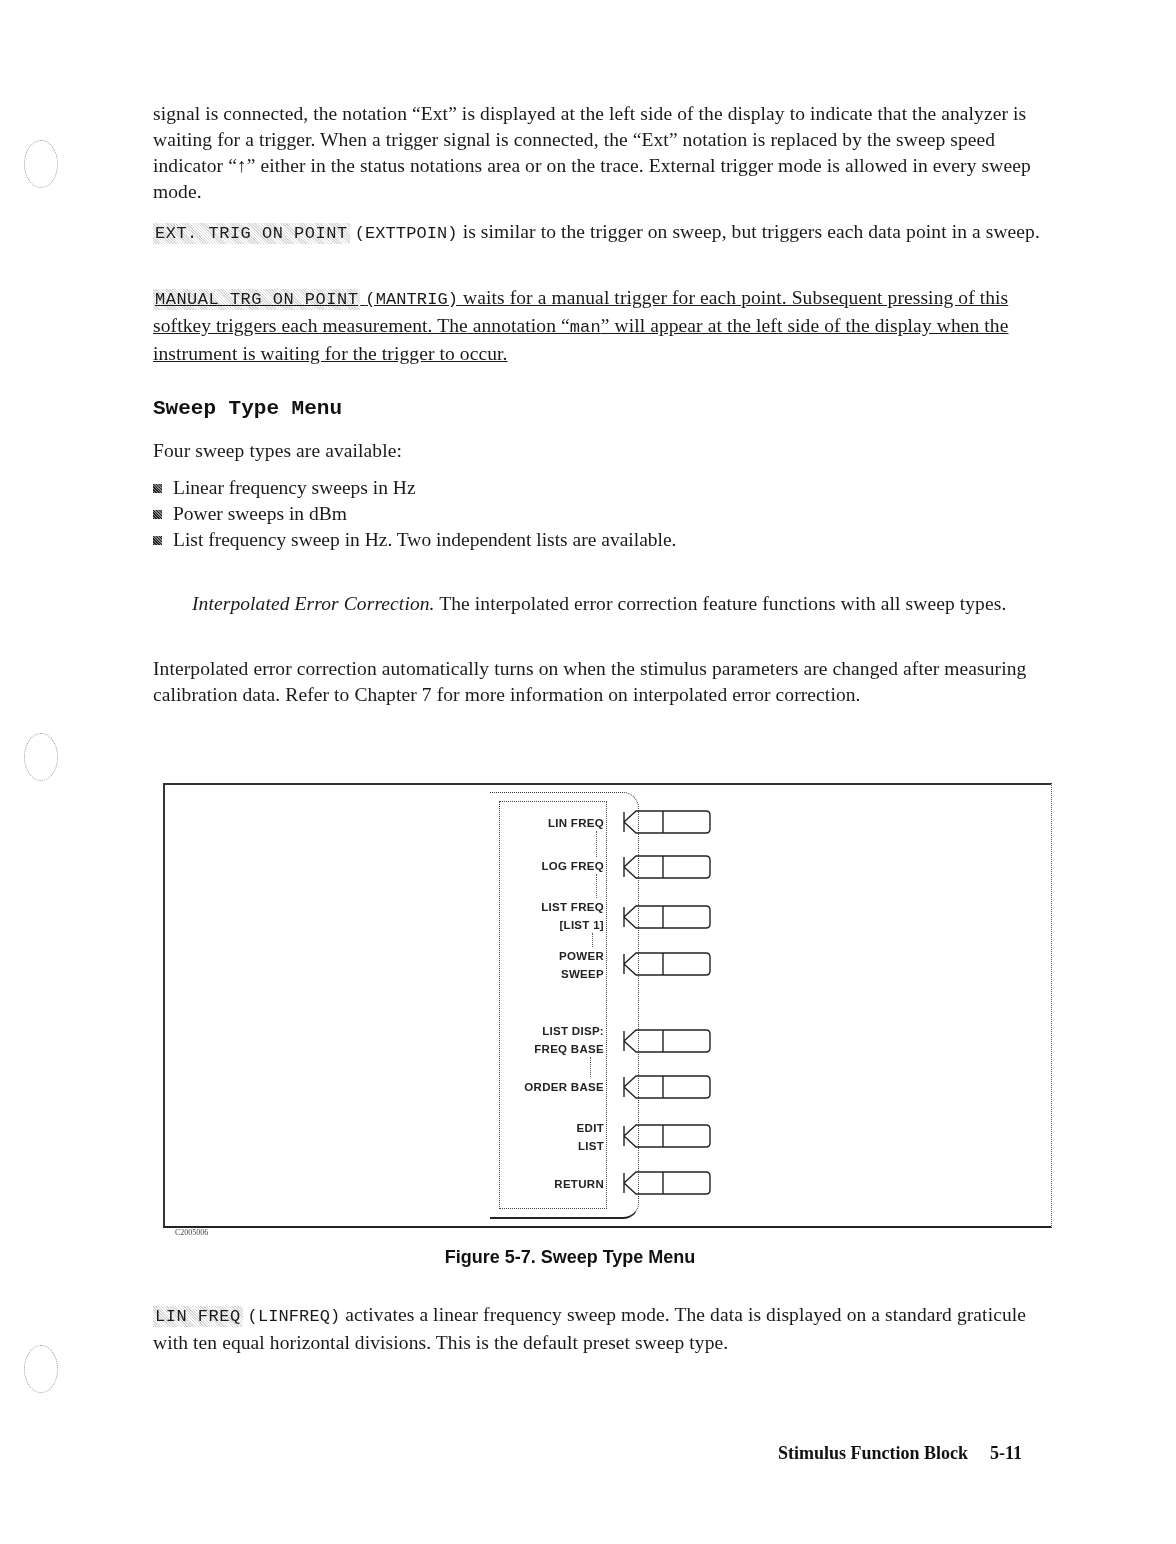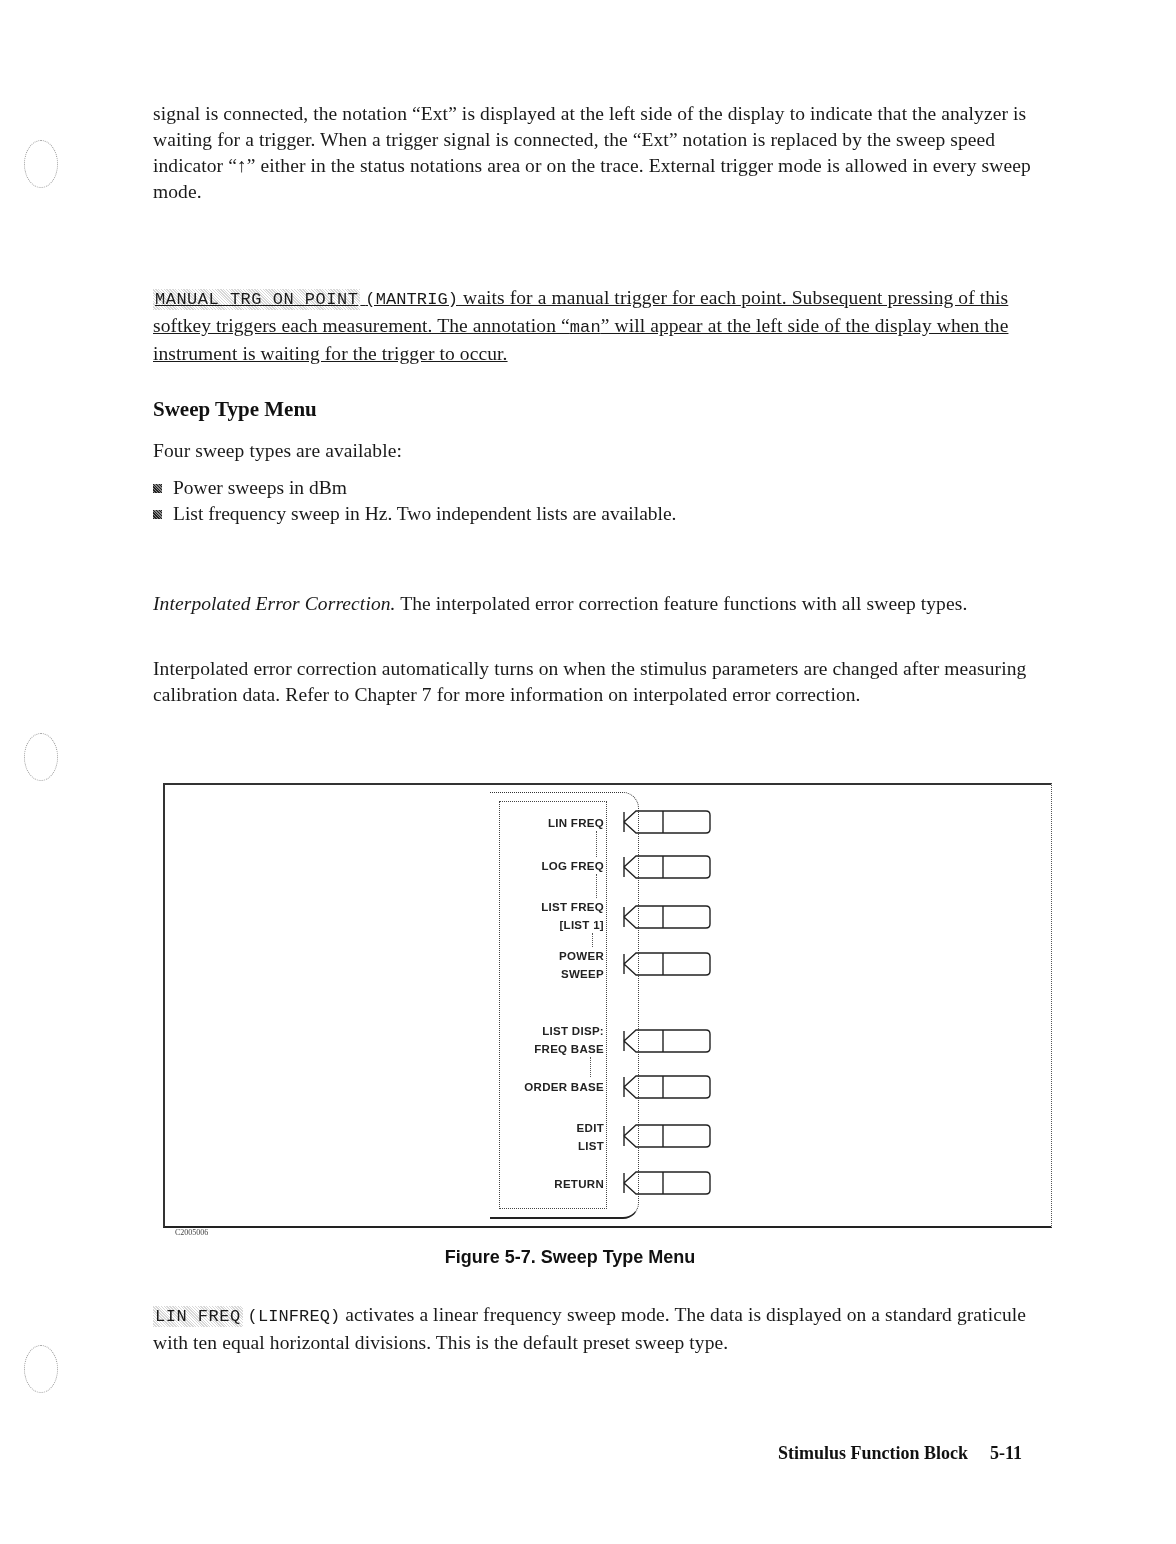--- a/index.html
+++ b/index.html
@@ -5,21 +5,21 @@
   html, body { margin: 0; padding: 0; background: #ffffff; }
   body { width: 1176px; height: 1544px; position: relative; overflow: hidden; color: #111; }
   .page { position: absolute; left: 0; top: 0; width: 1176px; height: 1544px; }
 
   .para { position: absolute; left: 153px; width: 900px; font-family: "Liberation Serif", "DejaVu Serif", serif; font-size: 19.5px; line-height: 26px; letter-spacing: 0.1px; color: #1a1a1a; }
   .para p { margin: 0; }
   .softkey { font-family: "Liberation Mono", "DejaVu Sans Mono", monospace; font-size: 17px; background: repeating-linear-gradient(45deg, #d8d8d8 0 1px, #ffffff 1px 2px); padding: 1px 2px; letter-spacing: 0.5px; }
   .code { font-family: "Liberation Mono", "DejaVu Sans Mono", monospace; font-size: 17px; }
   .ital { font-style: italic; }
 
-  .heading { position: absolute; left: 153px; top: 397px; font-family: Liberation Serif, serif; font-weight: bold; font-size: 21px; color: #111; }
+  .heading { position: absolute; left: 153px; top: 397px; font-family: Liberation Mono, monospace; font-weight: bold; font-size: 21px; color: #111; }
 
   .bullets { position: absolute; left: 153px; top: 475px; font-family: "Liberation Serif", "DejaVu Serif", serif; font-size: 19.5px; line-height: 26px; color: #1a1a1a; }
   .bullet-row { display: flex; align-items: center; }
   .bullet-mark { display: inline-block; width: 9px; height: 9px; background: repeating-linear-gradient(45deg, #222 0 1px, #888 1px 2px); margin-right: 11px; }
 
   .hole { position: absolute; width: 32px; height: 46px; border: 1px dotted #999; border-radius: 50%; }
 
   
   .figure-box { position: absolute; left: 163px; top: 783px; width: 886px; height: 441px; border-top: 2px solid #333; border-left: 2px solid #333; border-right: 1px dotted #555; border-bottom: 2px solid #222; }
   .fig-id { position: absolute; left: 163px; top: 1228px; font-family: Liberation Serif, serif; font-size: 8px; color: #444; margin-left: 12px; }
@@ -40,43 +40,50 @@
 <div class="page">
 
   <div class="hole" style="left:24px; top:140px;"></div>
   <div class="hole" style="left:24px; top:733px;"></div>
   <div class="hole" style="left:24px; top:1345px;"></div>
 
   <div class="para" style="top:101px;">
     <p>signal is connected, the notation “Ext” is displayed at the left side of the display to indicate that the analyzer is waiting for a trigger. When a trigger signal is connected, the “Ext” notation is replaced by the sweep speed indicator “↑” either in the status notations area or on the trace. External trigger mode is allowed in every sweep mode.</p>
   </div>
 
+  <div class="para" style="top:219px;">
+    <p><span class="softkey">EXT. TRIG ON POINT</span> <span class="code">(EXTTPOIN)</span><span> is similar to the trigger on sweep, but triggers each data point in a sweep.</span></p>
+  </div>
 
   <div class="para" style="top:285px;text-decoration:underline;">
     <p><span class="softkey">MANUAL TRG ON POINT</span> <span class="code">(MANTRIG)</span><span> waits for a manual trigger for each point. Subsequent pressing of this softkey triggers each measurement. The annotation “</span><span class="code">man</span><span>” will appear at the left side of the display when the instrument is waiting for the trigger to occur.</span></p>
   </div>
 
   <div class="heading">Sweep Type Menu</div>
 
   <div class="para" style="top:438px;">
     <p>Four sweep types are available:</p>
   </div>
 
   <div class="bullets">
     <div class="bullet-row">
         <span class="bullet-mark"></span>
+        <span>Linear frequency sweeps in Hz</span>
+      </div>
+    <div class="bullet-row">
+        <span class="bullet-mark"></span>
         <span>Power sweeps in dBm</span>
       </div>
     <div class="bullet-row">
         <span class="bullet-mark"></span>
         <span>List frequency sweep in Hz.  Two independent lists are available.</span>
       </div>
   </div>
 
-  <div class="para" style="top:591px;">
+  <div class="para" style="top:591px;margin-left:39px;">
     <p><span class="ital">Interpolated Error Correction.</span><span> The interpolated error correction feature functions with all sweep types.</span></p>
   </div>
   <div class="para" style="top:656px;">
     <p>Interpolated error correction automatically turns on when the stimulus parameters are changed after measuring calibration data. Refer to Chapter 7 for more information on interpolated error correction.</p>
   </div>
 
   <div class="figure-box"></div>
   <div class="fig-id">C2005006</div>
   <div class="menu-outer"></div>
   <div class="menu-inner"></div>

